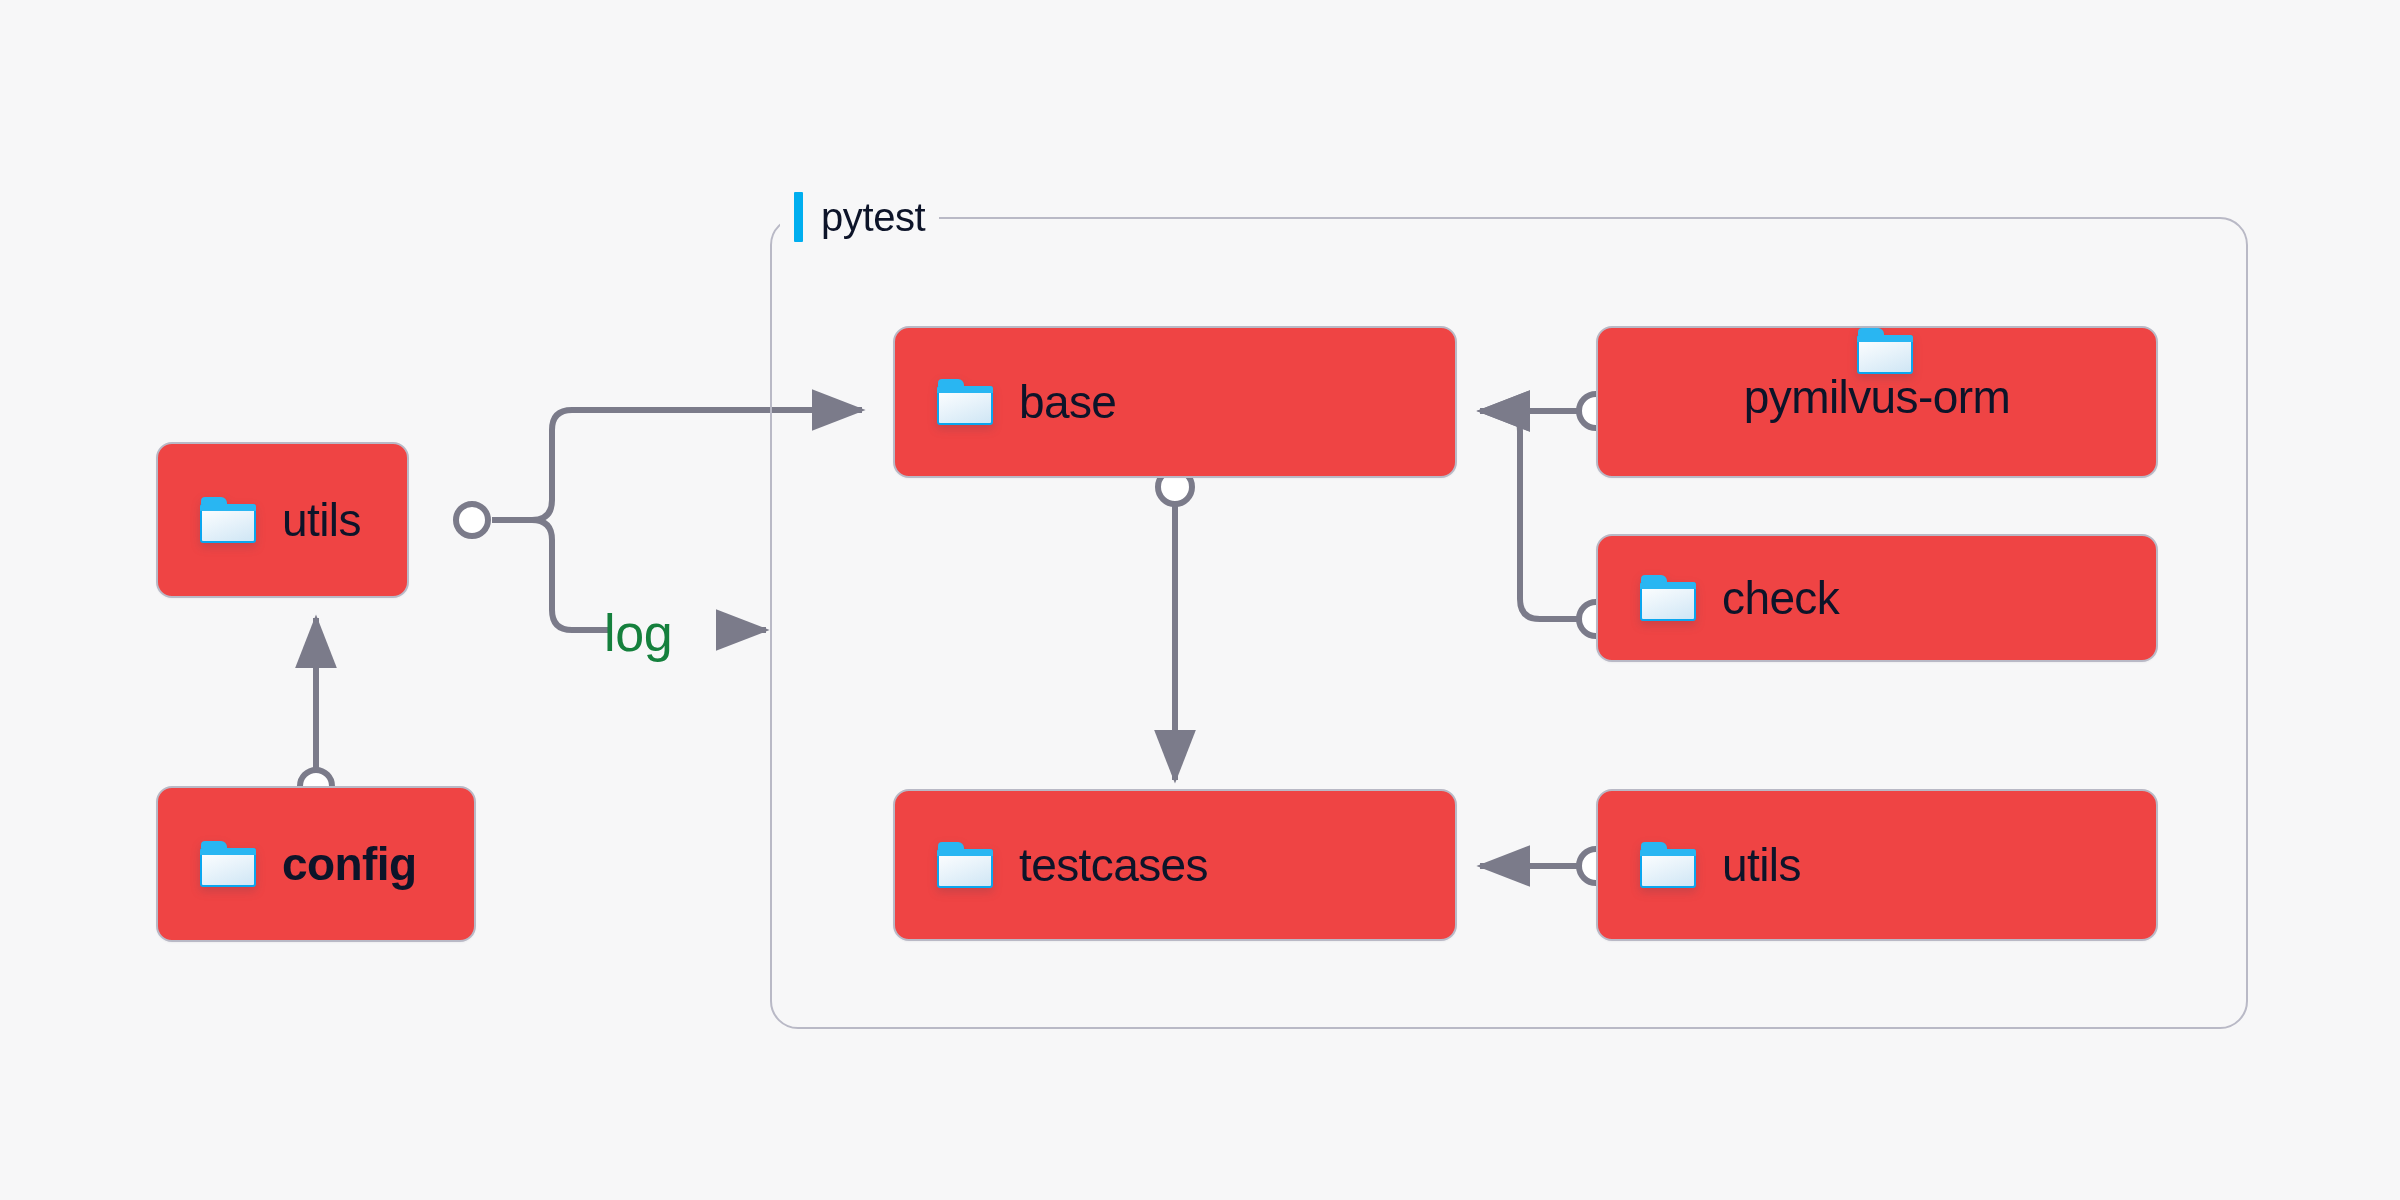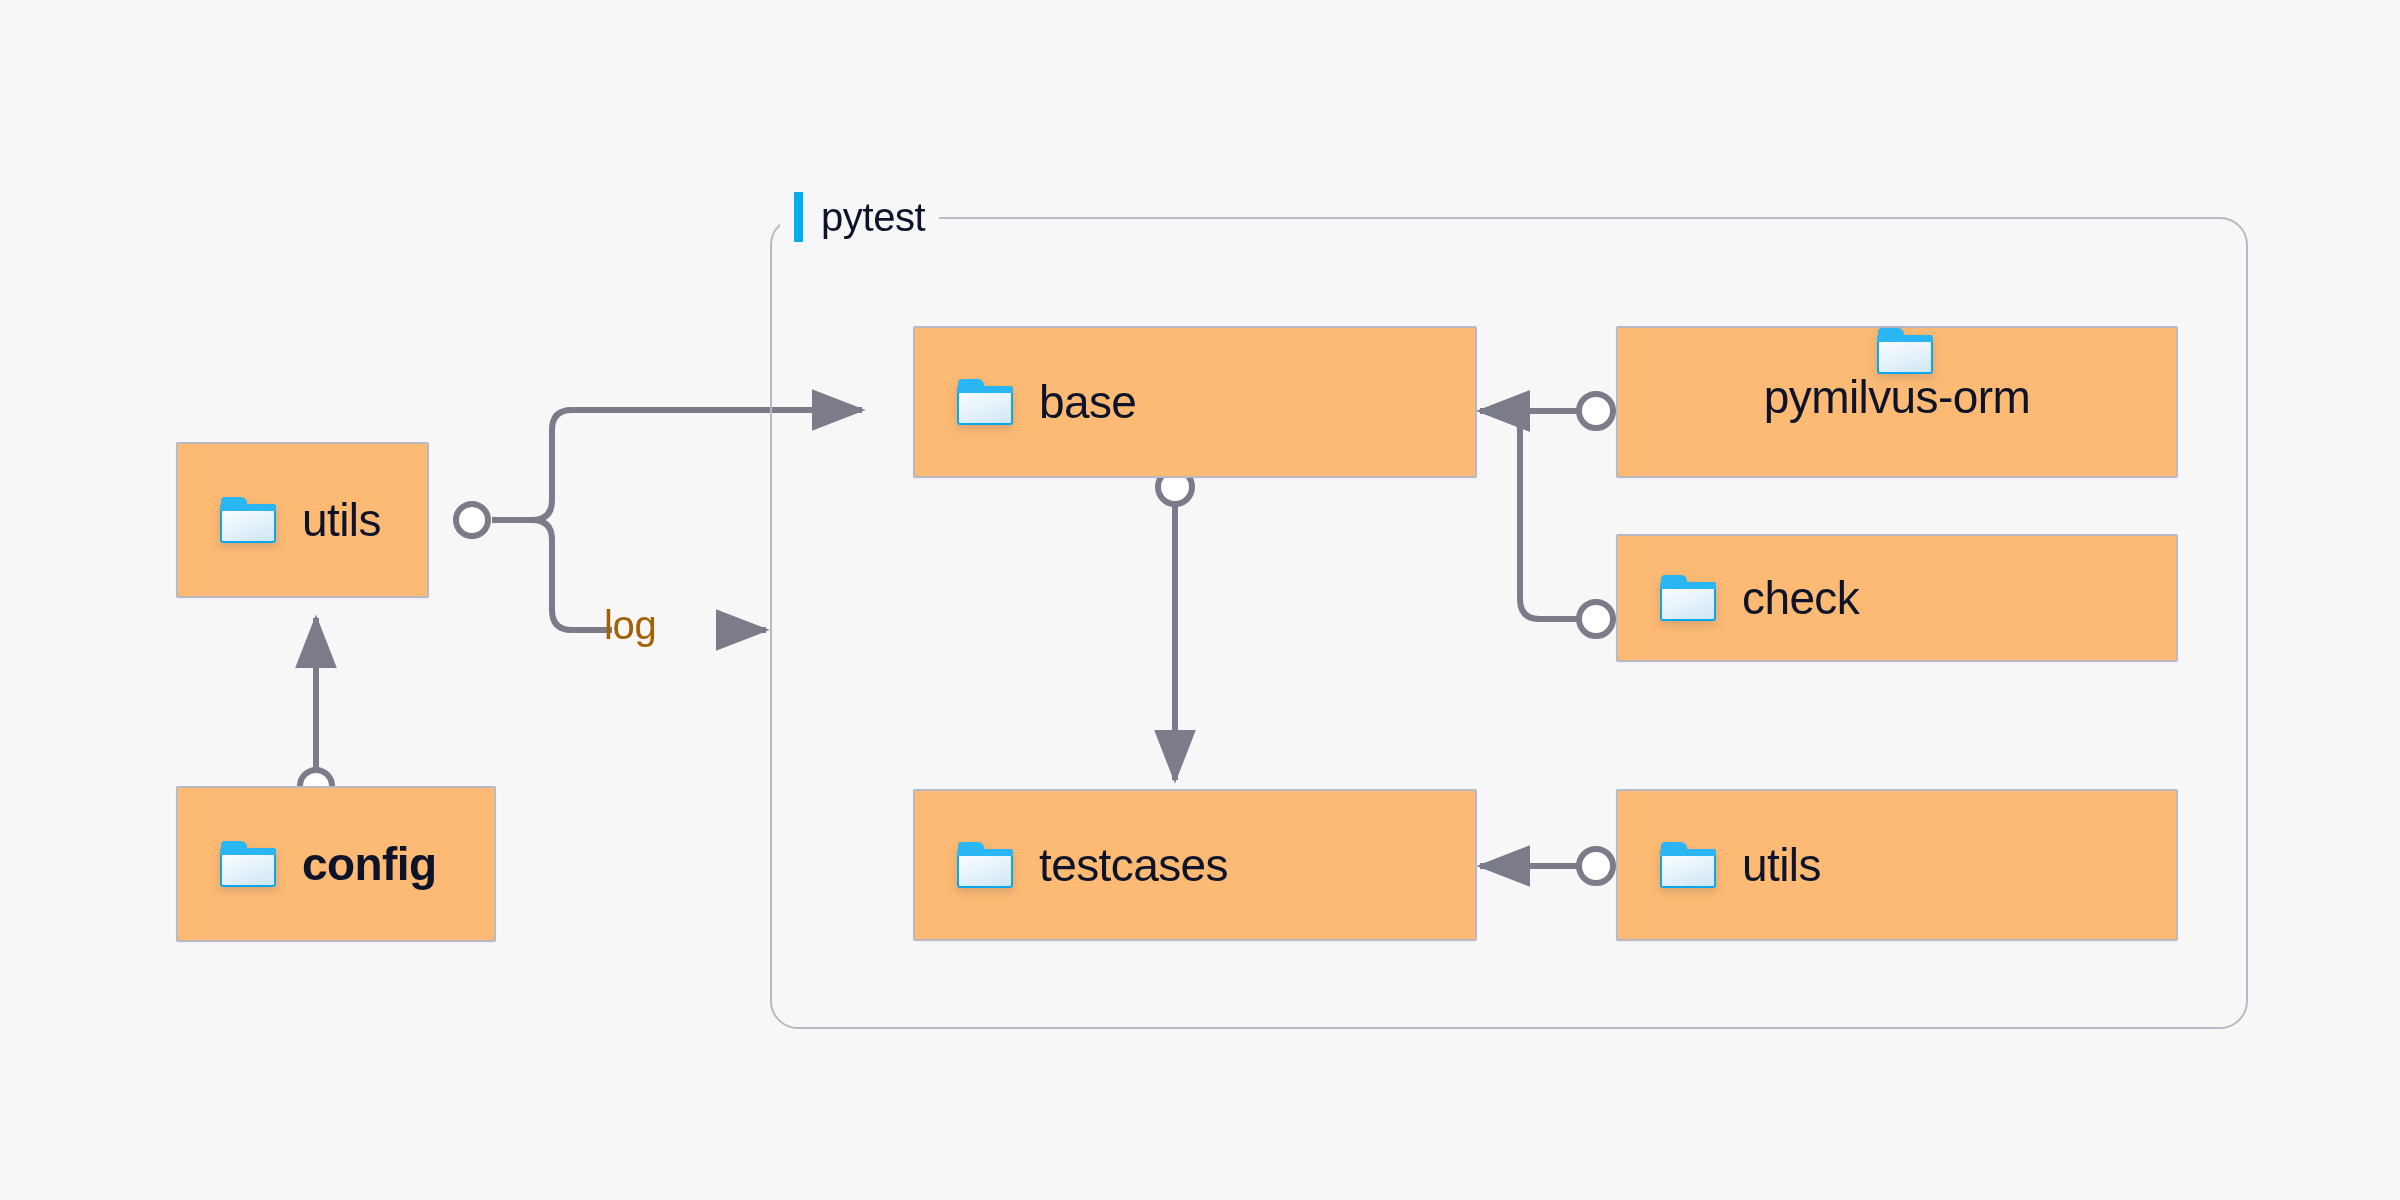--- a/index.html
+++ b/index.html
@@ -50,27 +50,26 @@
     font-size: 40px;
     color: #0d1429;
     letter-spacing: -0.4px;
     white-space: nowrap;
   }
 
   
   .node {
     position: absolute;
     box-sizing: border-box;
-    background: #fdba74;
+    background: #ef4444;
     border: 2px solid #b9b9c6;
-    border-radius: 2px;
+    border-radius: 16px;
     display: flex;
     align-items: center;
     box-shadow: 0 1px 2px rgba(16,24,40,0.04);
-    margin-left: 20px;
   }
   .node .folder {
     flex: 0 0 auto;
     margin-left: 42px;
     margin-right: 26px;
     width: 56px;
     height: 46px;
     position: relative;
     filter: drop-shadow(0 4px 5px rgba(30,60,90,0.18));
   }
@@ -111,22 +110,22 @@
     right: 0;
     height: 7px;
     background: #29b6f2;
     border-top-left-radius: 3px;
     border-top-right-radius: 3px;
   }
 
   
   .edge-label {
     position: absolute;
-    font-size: 40px;
-    color: #a16207;
+    font-size: 52px;
+    color: #15803d;
     letter-spacing: -0.3px;
     white-space: nowrap;
     display: flex;
     align-items: flex-start;
     gap: 14px;
   }
 </style>
 </head>
 <body>
 

